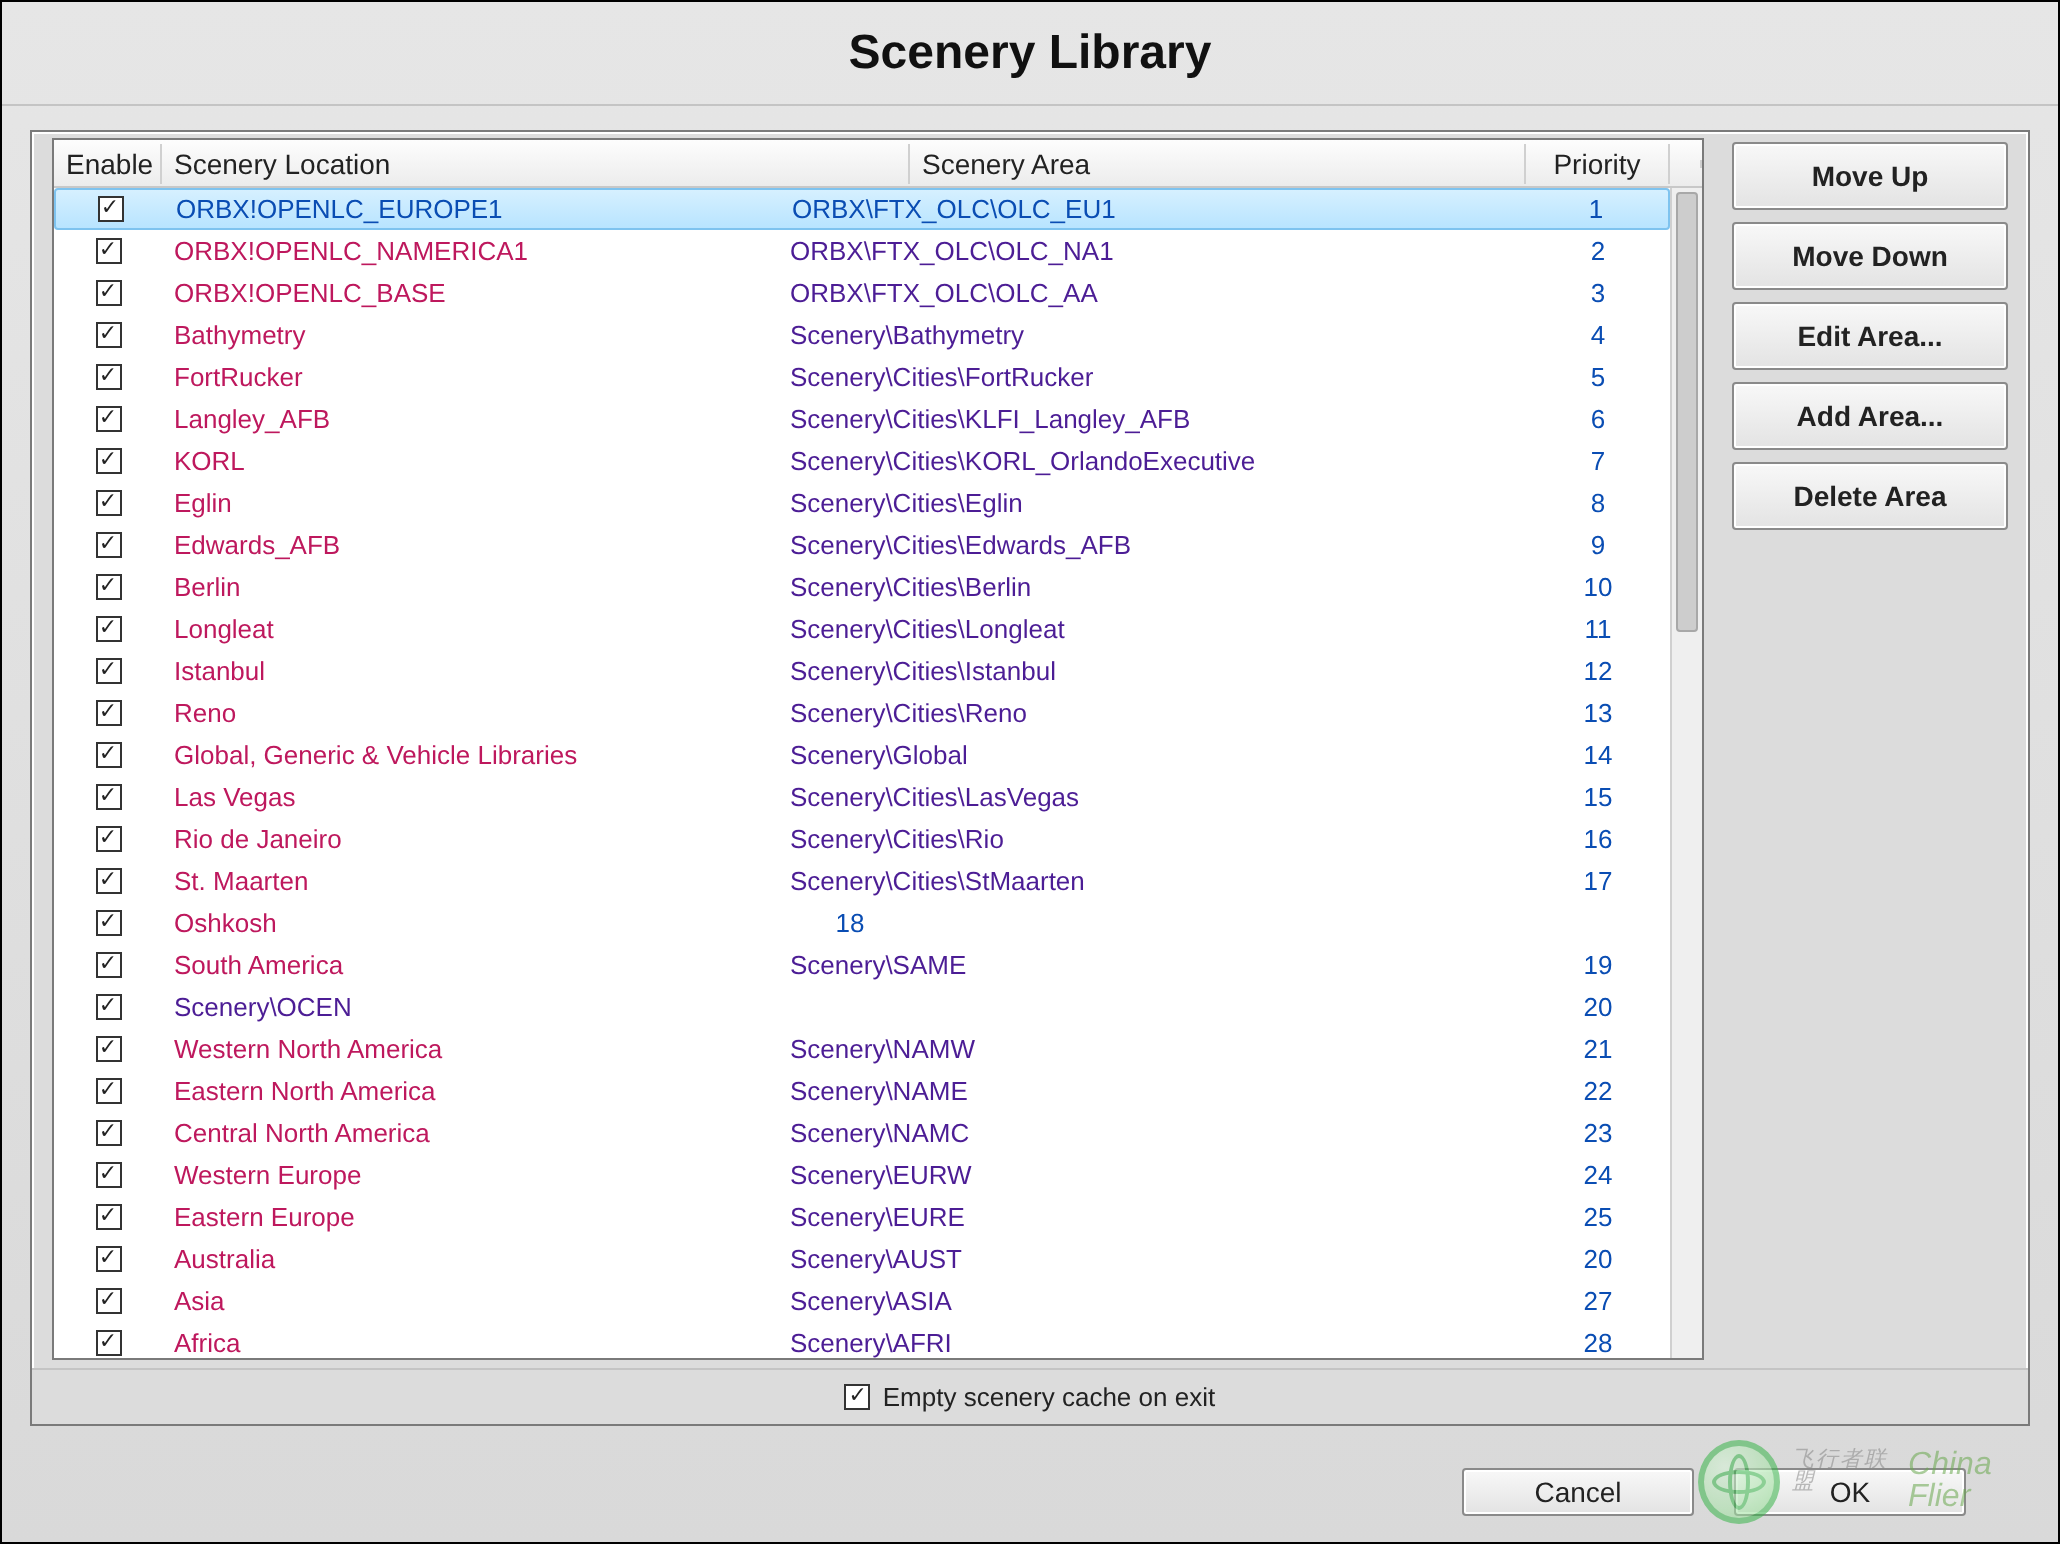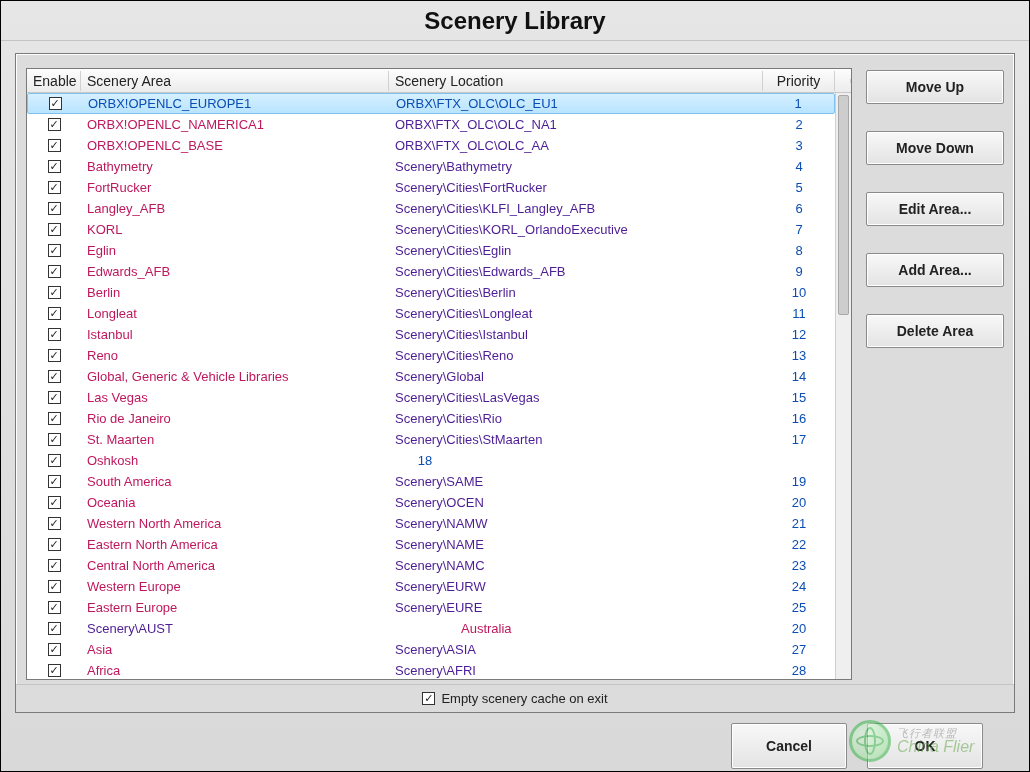--- a/index.html
+++ b/index.html
@@ -12,39 +12,39 @@
     overflow: hidden;
     position: relative;
   }
   .window {
     position: absolute; inset: 0;
     background: linear-gradient(#e6e6e6, #d9d9d9);
     border: 1px solid #000;
     display: flex; flex-direction: column;
   }
   .titlebar {
-    height: 40px;
+    height: 52px;
     display: flex; align-items: center; justify-content: center;
     font-size: 24px; font-weight: 700;
     color: #111;
     border-bottom: 1px solid #c4c4c4;
   }
   .frame {
     margin: 12px 14px 8px 14px;
     flex: 1 1 auto;
     background: #dcdcdc;
     border: 1px solid #7a7a7a;
     box-shadow: inset 0 0 0 1px #fff;
     display: flex; flex-direction: column;
     overflow: hidden;
   }
   .content-row {
     flex: 1 1 auto;
     display: flex;
-    padding: 14px 10px 4px 10px;
+    padding: 3px 10px 4px 10px;
     gap: 14px;
     min-height: 0;
   }
   .table-wrap {
     flex: 1 1 auto;
     background: #fff;
     border: 1px solid #7a7a7a;
     display: flex; flex-direction: column;
     min-height: 0;
   }
@@ -109,21 +109,21 @@
   .vscroll .thumb {
     position: absolute; left: 2px; right: 2px;
     top: 2px; height: 220px;
     background: #cdcdcd;
     border: 1px solid #a8a8a8;
     border-radius: 2px;
   }
 
   .side {
     width: 138px;
-    display: flex; flex-direction: column; gap: 27px;
+    display: flex; flex-direction: column; gap: 6px;
     padding-top: 2px;
   }
   .btn {
     height: 34px;
     background: linear-gradient(#f8f8f8, #e3e3e3);
     border: 1px solid #8a8a8a;
     border-radius: 2px;
     font-size: 14px; font-weight: 600;
     color: #222;
     display: flex; align-items: center; justify-content: center;
@@ -140,21 +140,21 @@
     background: #dcdcdc;
   }
   .footer-opt .chk { width:13px; height:13px; }
 
   .dlg-buttons {
     height: 50px;
     display: flex; align-items: center; justify-content: flex-end;
     gap: 20px;
     padding-right: 46px;
   }
-  .dlg-buttons .btn { width: 116px; height: 46px; font-weight: 700; }
+  .dlg-buttons .btn { width: 116px; height: 24px; font-weight: 400; }
 
   .watermark {
     position: absolute;
     right: 0; bottom: 6px;
     width: 180px; height: 48px;
     opacity: 0.55;
     pointer-events: none;
     display: flex; align-items: center; gap: 6px;
     color: #6aa84f;
     font-style: italic;
@@ -164,39 +164,39 @@
     width: 42px; height: 42px; border-radius: 50%;
     border: 3px solid #39b54a;
     position: relative;
     background: radial-gradient(circle at 30% 30%, #d8f5d8, #86d886);
   }
   .watermark .globe::before, .watermark .globe::after {
     content:""; position:absolute; border:2px solid #39b54a; border-radius:50%;
   }
   .watermark .globe::before { inset: 4px 12px; }
   .watermark .globe::after  { inset: 12px 4px; }
-  .watermark .txt { display:flex; flex-direction:column; line-height:1; }
+  .watermark .txt { display:flex; line-height:1; }
   .watermark .txt .cn { font-size: 11px; color:#888; letter-spacing:1px; }
 </style>
 </head>
 <body>
 
 <div class="window">
 
   <div class="titlebar">Scenery Library</div>
 
   <div class="frame">
 
     <div class="content-row">
 
       <div class="table-wrap">
         <div class="thead">
           <div class="col col-enable">Enable</div>
+          <div class="col col-loc">Scenery Location</div>
           <div class="col col-area">Scenery Area</div>
-          <div class="col col-loc">Scenery Location</div>
           <div class="col col-pri">Priority</div>
           <div class="col col-scroll"></div>
         </div>
         <div class="tbody">
           <div class="rows" id="rows">
               <div class="row selected">
                 <div class="cell enable">
                   <span class="chk">✓</span>
                 </div>
                 <div class="cell area">ORBX!OPENLC_EUROPE1</div>
@@ -343,21 +343,20 @@
                   <span class="chk">✓</span>
                 </div>
                 <div class="cell area">South America</div>
                 <div class="cell loc">Scenery\SAME</div>
                 <div class="cell pri">19</div>
               </div>
               <div class="row">
                 <div class="cell enable">
                   <span class="chk">✓</span>
                 </div>
-                <div class="cell area">Oceania</div>
                 <div class="cell loc">Scenery\OCEN</div>
                 <div class="cell pri">20</div>
               </div>
               <div class="row">
                 <div class="cell enable">
                   <span class="chk">✓</span>
                 </div>
                 <div class="cell area">Western North America</div>
                 <div class="cell loc">Scenery\NAMW</div>
                 <div class="cell pri">21</div>
@@ -391,22 +390,22 @@
                   <span class="chk">✓</span>
                 </div>
                 <div class="cell area">Eastern Europe</div>
                 <div class="cell loc">Scenery\EURE</div>
                 <div class="cell pri">25</div>
               </div>
               <div class="row">
                 <div class="cell enable">
                   <span class="chk">✓</span>
                 </div>
+                <div class="cell area">Australia</div>
                 <div class="cell loc">Scenery\AUST</div>
-                <div class="cell area">Australia</div>
                 <div class="cell pri">20</div>
               </div>
               <div class="row">
                 <div class="cell enable">
                   <span class="chk">✓</span>
                 </div>
                 <div class="cell area">Asia</div>
                 <div class="cell loc">Scenery\ASIA</div>
                 <div class="cell pri">27</div>
               </div>

